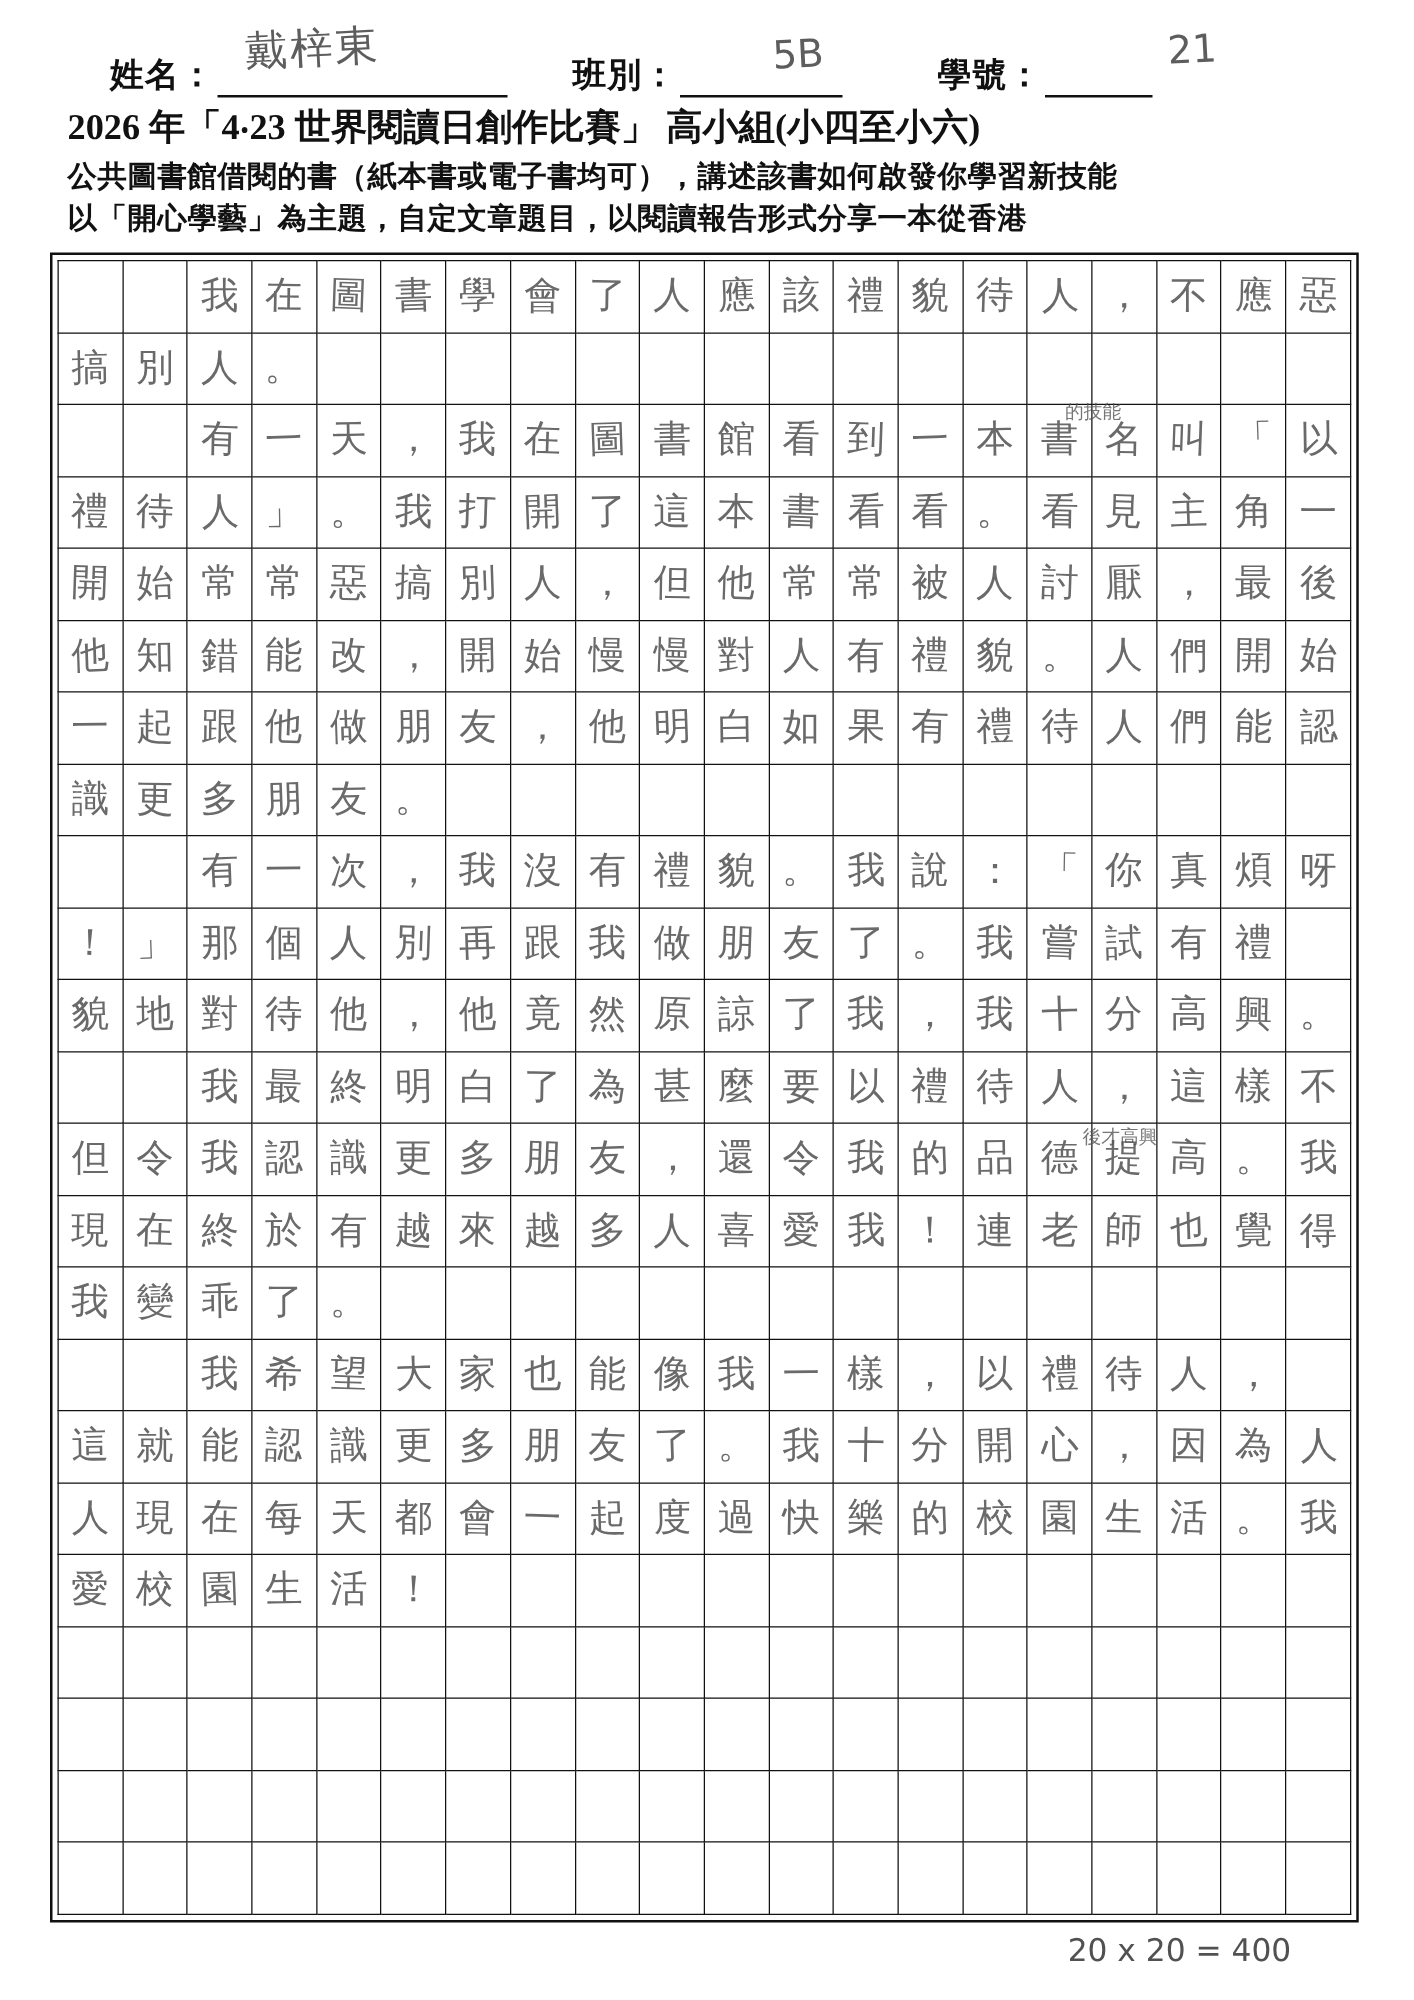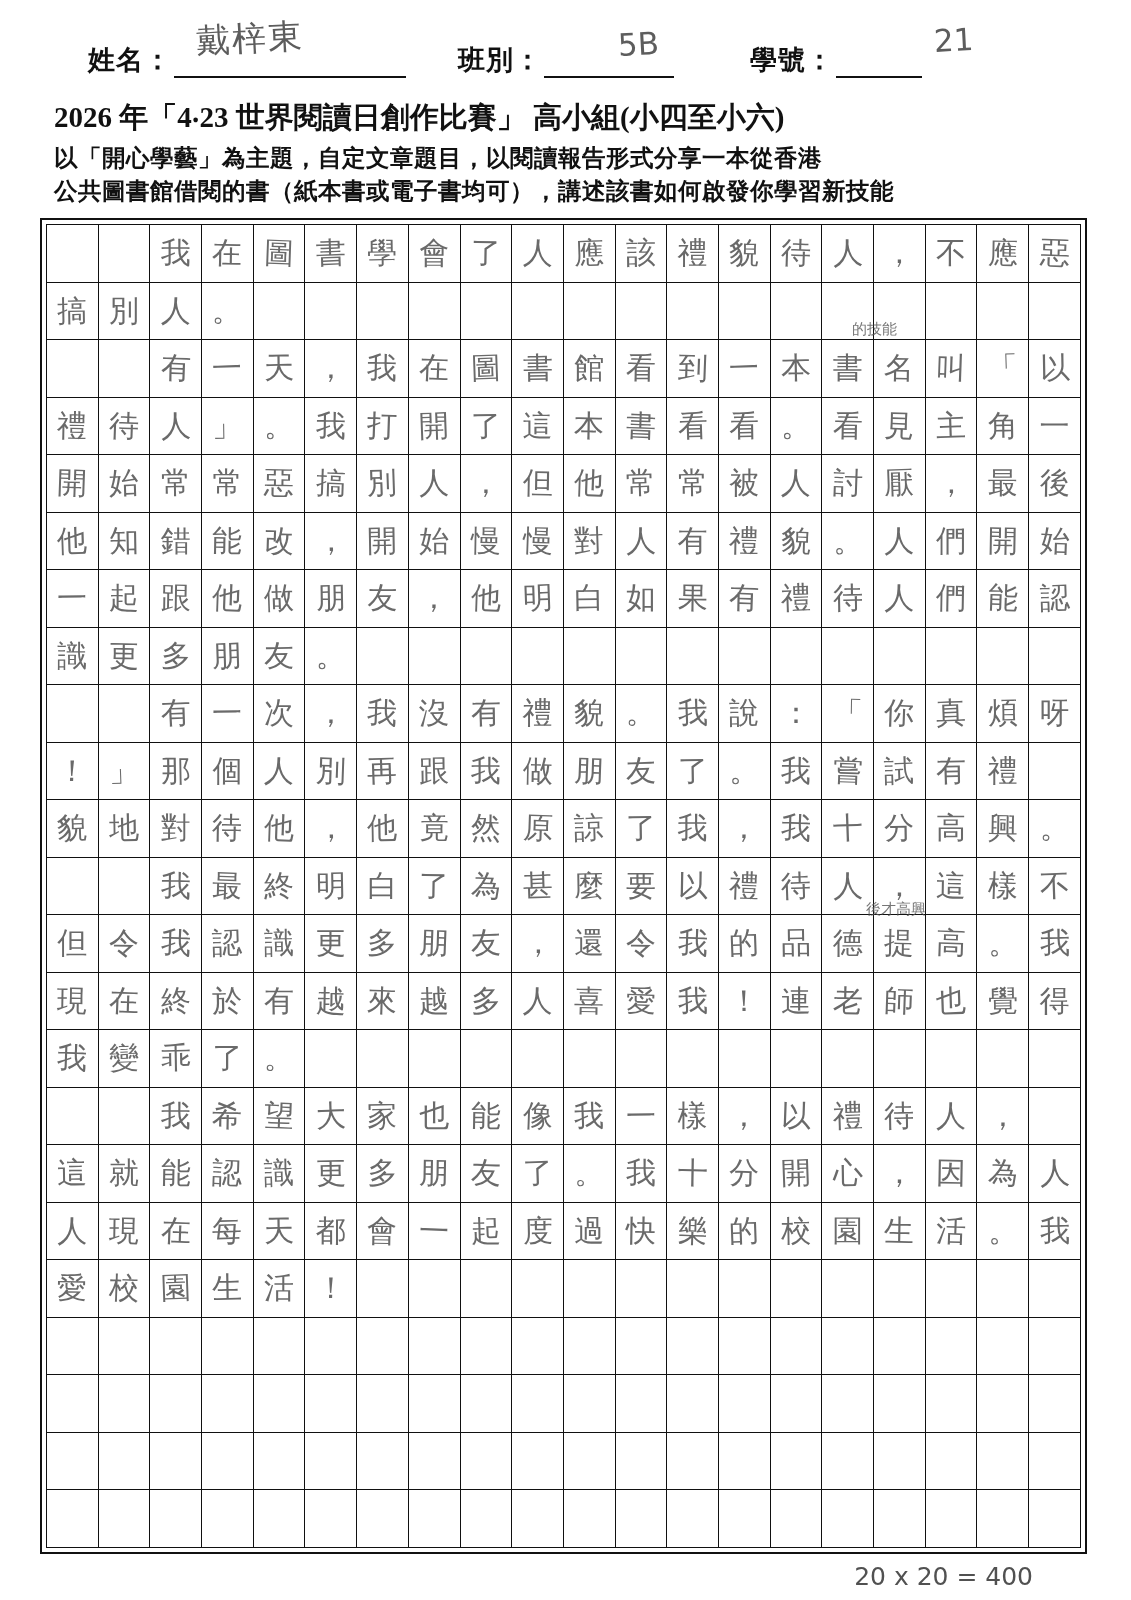--- a/index.html
+++ b/index.html
@@ -58,21 +58,21 @@
     white-space: nowrap;
   }
   .hand-name { left: 196px; top: 16px; font-size: 34px; letter-spacing: 2px; }
   .hand-class { left: 618px; top: 26px; font-size: 31px; }
   .hand-id { left: 934px; top: 22px; font-size: 31px; }
 
   .title-line {
     font-weight: bold;
     font-size: 29px;
     letter-spacing: 0px;
-    margin-top: 18px;
+    margin-top: 2px;
     padding-left: 14px;
     white-space: nowrap;
   }
   .desc {
     font-size: 23.5px;
     line-height: 33px;
     letter-spacing: 0.5px;
     font-weight: bold;
     padding-left: 14px;
     margin-top: 4px;
@@ -150,22 +150,22 @@
     <span class="blank-underline ul-id"></span>
   </div>
 
   <div class="hand hand-name">戴梓東</div>
   <div class="hand hand-class">5B</div>
   <div class="hand hand-id">21</div>
 
   <div class="title-line">2026 年「4‧23 世界閱讀日創作比賽」 高小組(小四至小六)</div>
 
   <div class="desc">
+    <div>公共圖書館借閱的書（紙本書或電子書均可），講述該書如何啟發你學習新技能</div>
     <div>以「開心學藝」為主題，自定文章題目，以閱讀報告形式分享一本從香港</div>
-    <div>公共圖書館借閱的書（紙本書或電子書均可），講述該書如何啟發你學習新技能</div>
   </div>
 
   <div class="grid-wrap">
     <table class="grid">
       <tbody>
           <tr>
             <td></td>
             <td></td>
             <td><span class="ch" style="transform: rotate(0deg);">我</span></td>
             <td><span class="ch" style="transform: rotate(1deg);">在</span></td>

